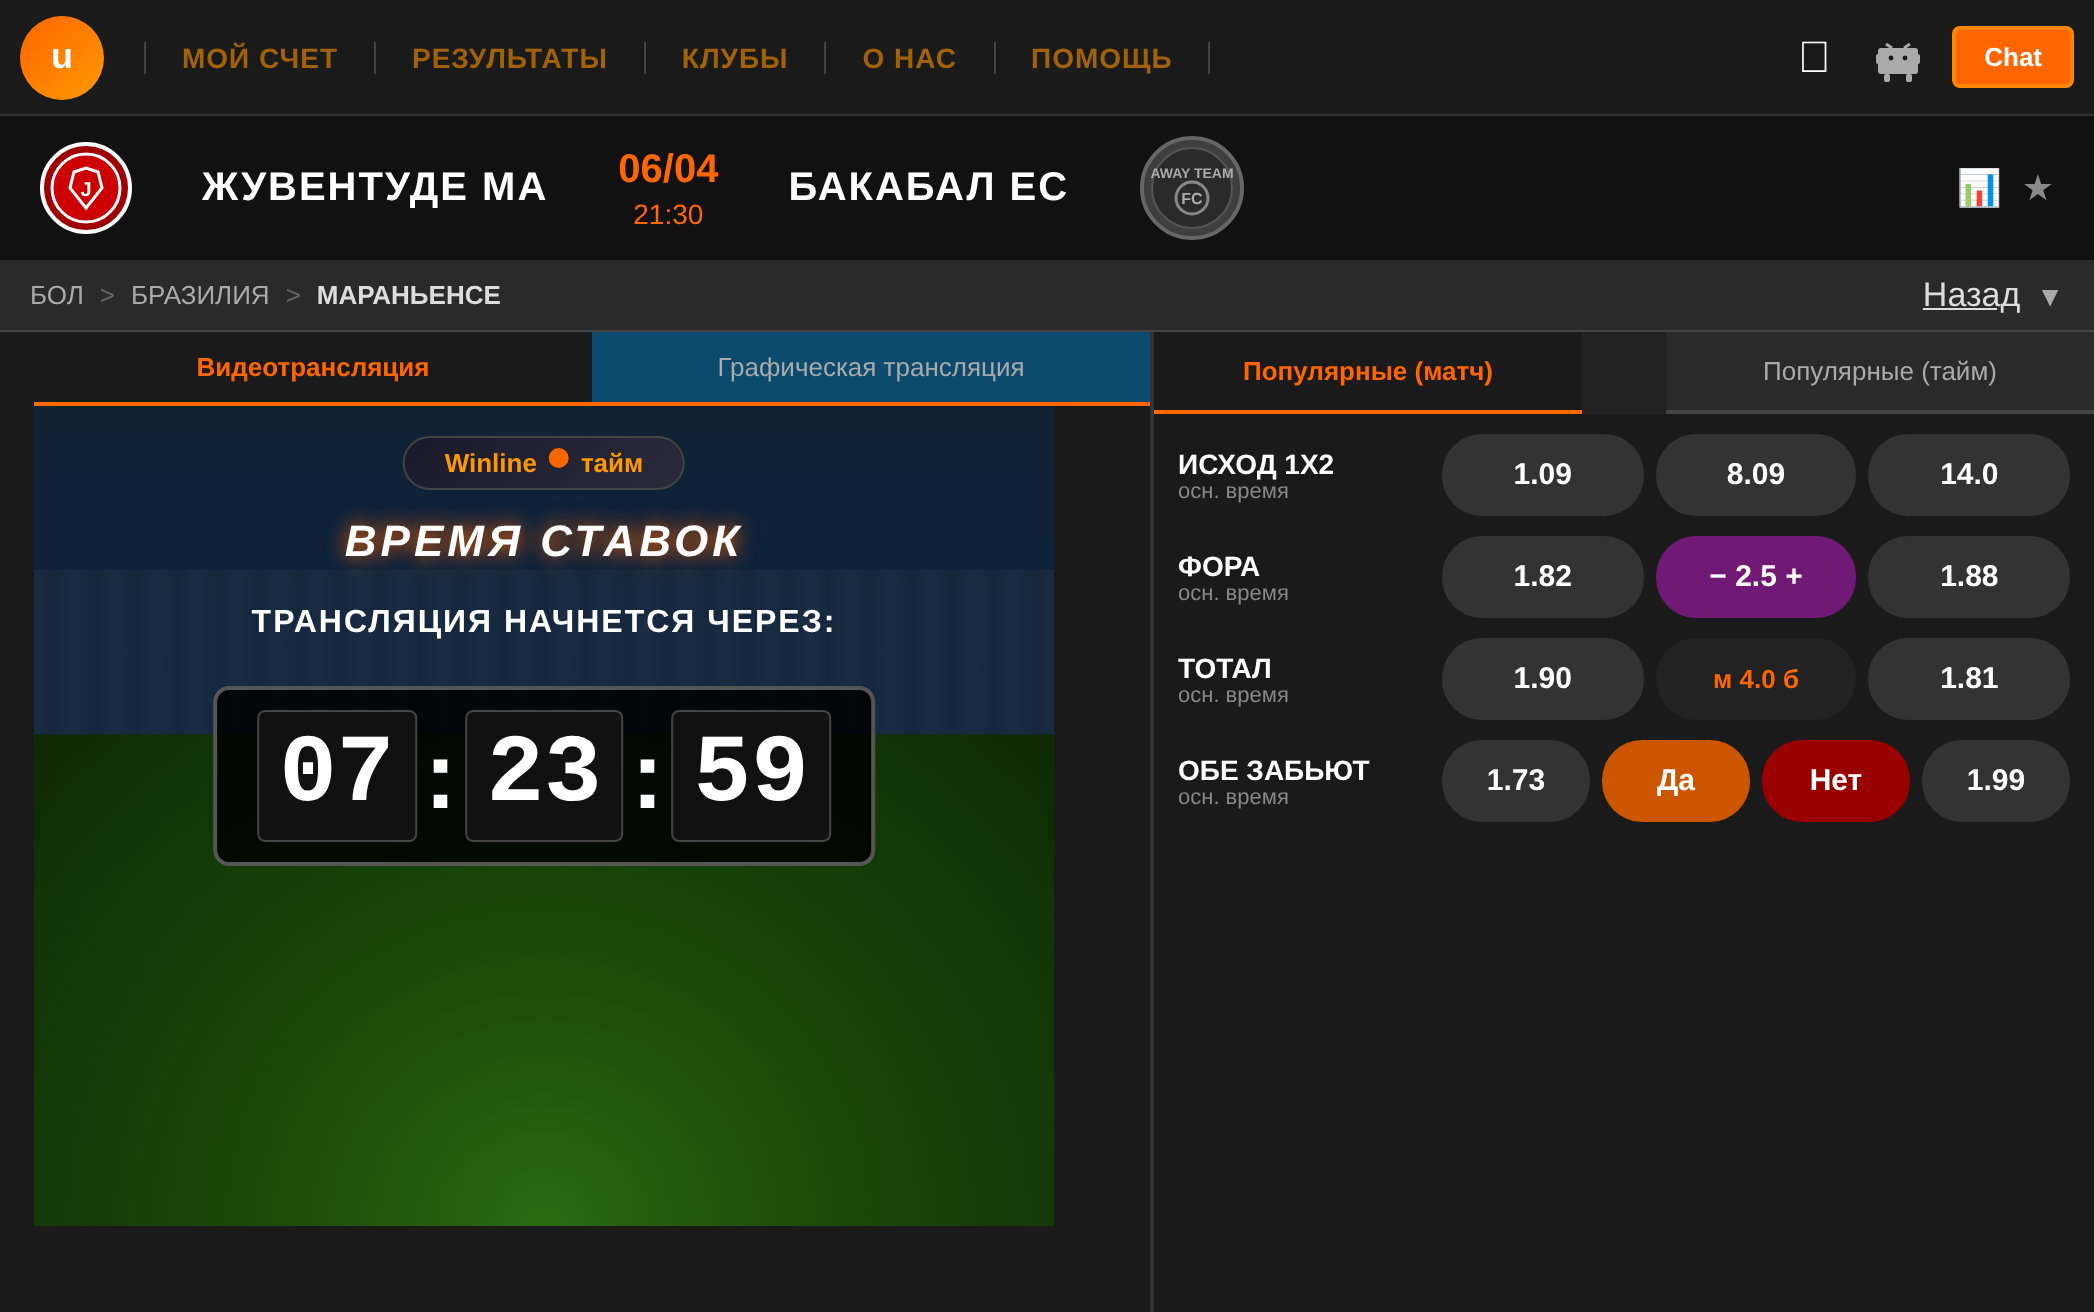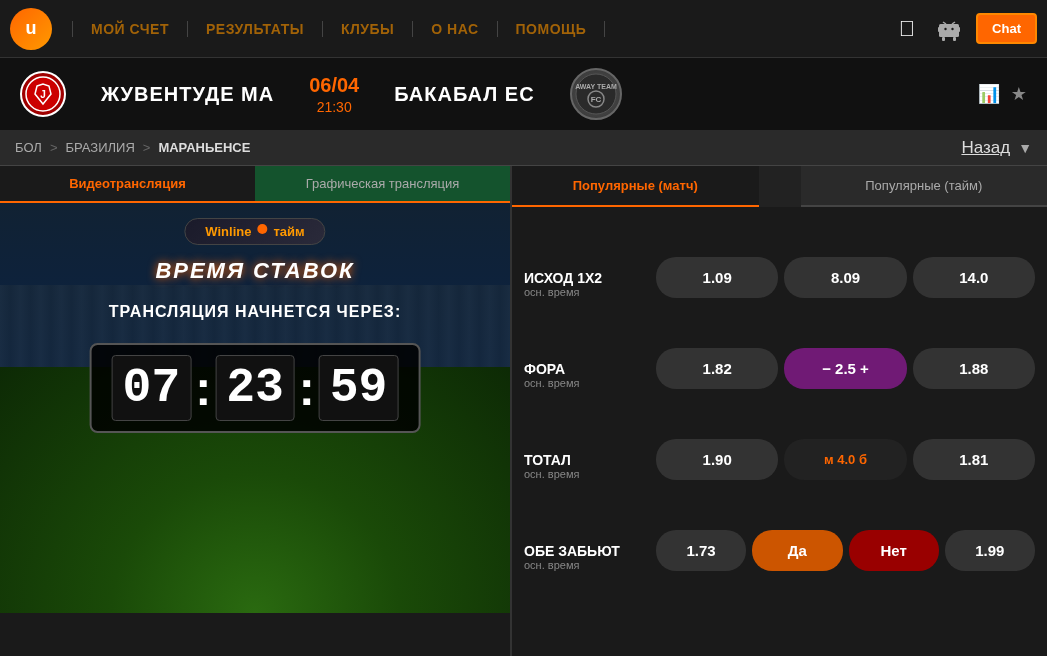--- a/index.html
+++ b/index.html
@@ -185,38 +185,39 @@
     }
 
     
     .main-content {
       display: flex;
       height: calc(656px - 58px - 72px - 36px);
     }
 
     
     .left-panel {
-      width: 510px;
+      width: 558px;
       flex-shrink: 0;
       background: #1a1a1a;
+      margin-left: 17px;
     }
 
     .tabs-bar {
       display: flex;
       background: #222;
       border-bottom: 2px solid #ff6600;
     }
     .tab {
       flex: 1;
       padding: 10px 0;
       text-align: center;
       font-size: 13px;
       cursor: pointer;
       color: #aaa;
-      background: #14532d;
+      background: #0c4a6e;
     }
     .tab.active {
       background: #1a1a1a;
       color: #ff6600;
       font-weight: bold;
       border-bottom: 2px solid #ff6600;
       margin-bottom: -2px;
     }
 
     .video-area {
@@ -388,23 +389,22 @@
 
     .odds-content {
       padding: 10px 12px;
       display: flex;
       flex-direction: column;
       gap: 10px;
     }
 
     .odds-row {
       display: flex;
-      align-items: flex-end;
+      align-items: center;
       gap: 12px;
-      margin-top: 40px;
     }
     .odds-label {
       width: 120px;
       flex-shrink: 0;
     }
     .odds-label-main {
       font-size: 14px;
       font-weight: bold;
       color: #fff;
       text-transform: uppercase;

